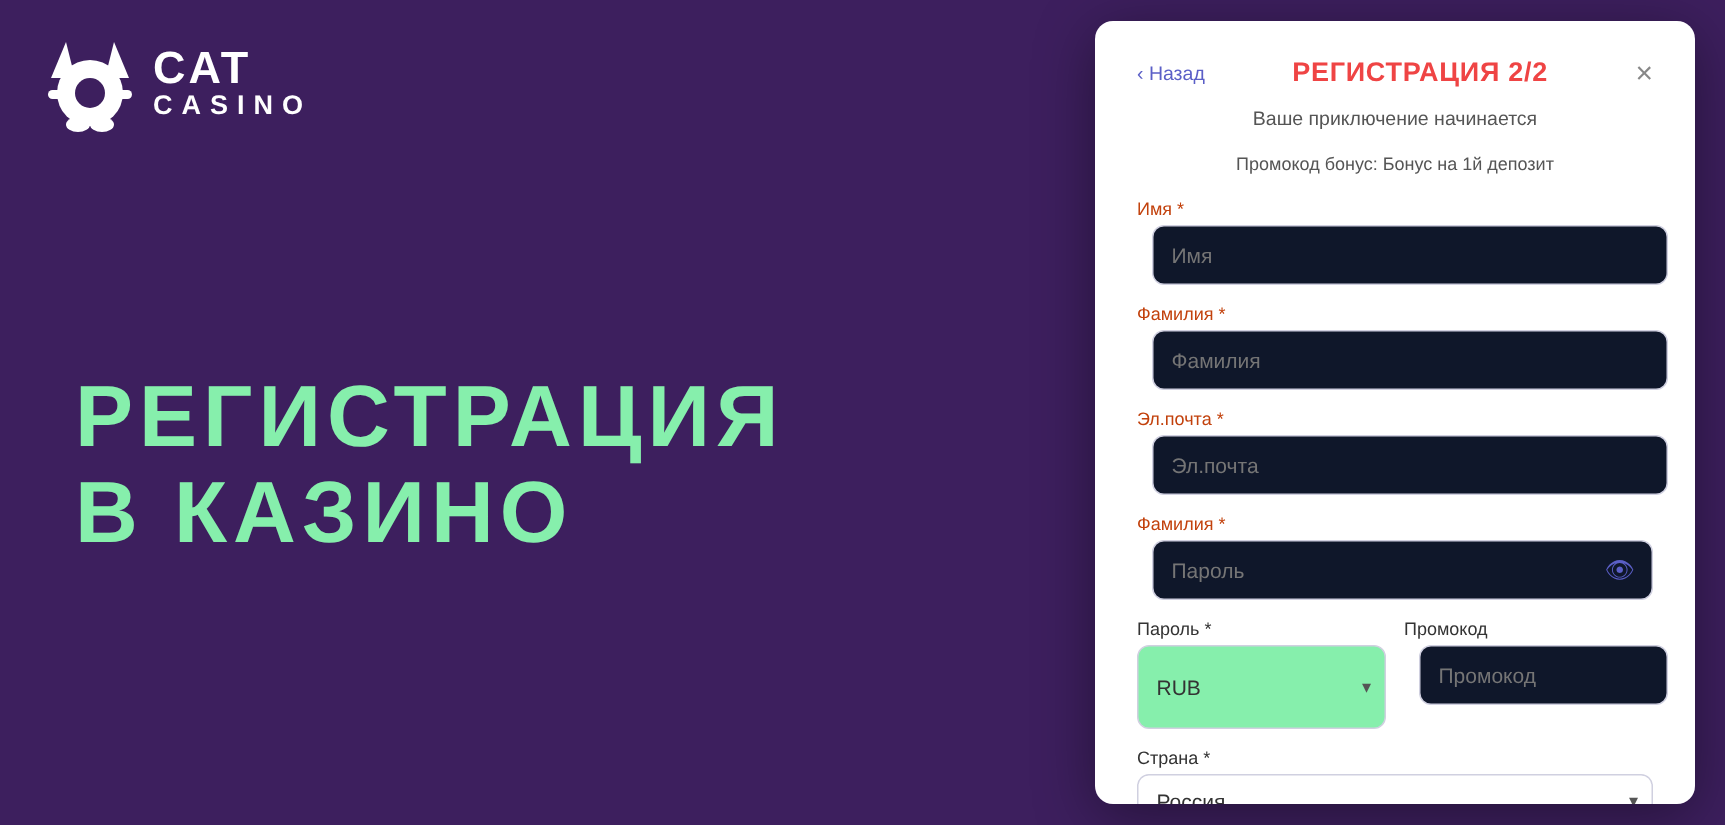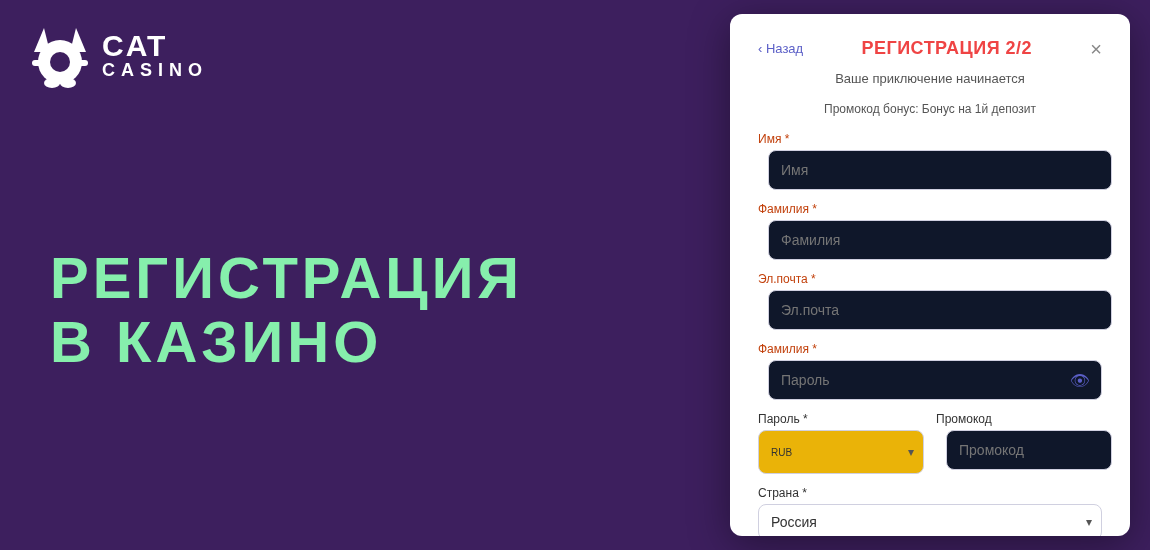--- a/index.html
+++ b/index.html
@@ -189,27 +189,27 @@
     }
 
     .select-wrapper {
       position: relative;
       display: flex;
       align-items: center;
     }
 
     .form-select {
       width: 100%;
-      height: 44px;
+      height: 56px;
       border: 1.5px solid #d0d0e0;
       border-radius: 8px;
       padding: 0 32px 0 12px;
-      font-size: 10px;
+      font-size: 14px;
       color: #333;
-      background: #eab308;
+      background: #86efac;
       appearance: none;
       outline: none;
       cursor: pointer;
     }
 
     .chevron-down {
       position: absolute;
       right: 10px;
       color: #555;
       font-size: 12px;

